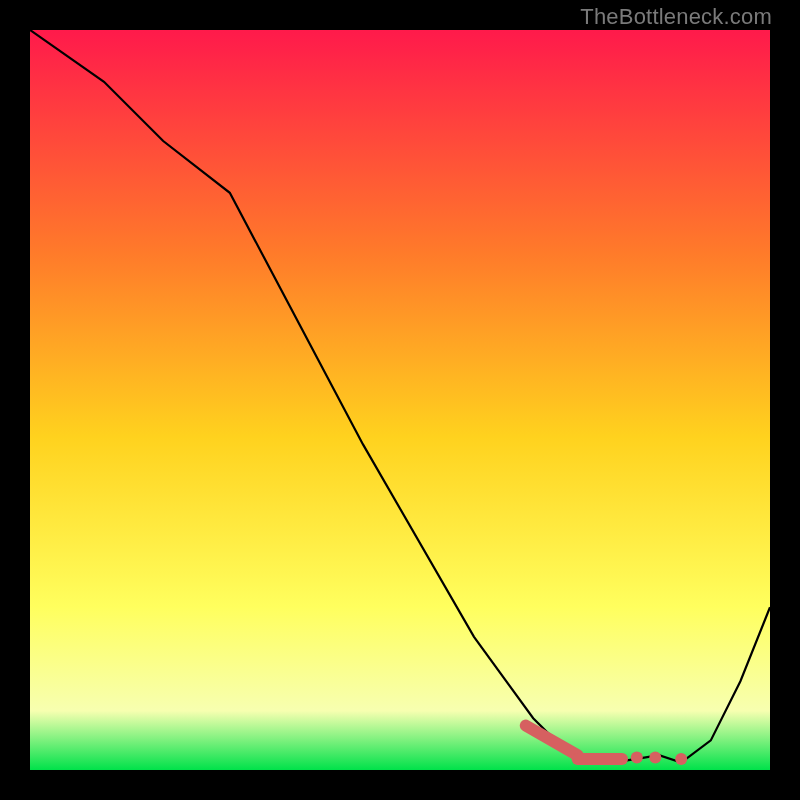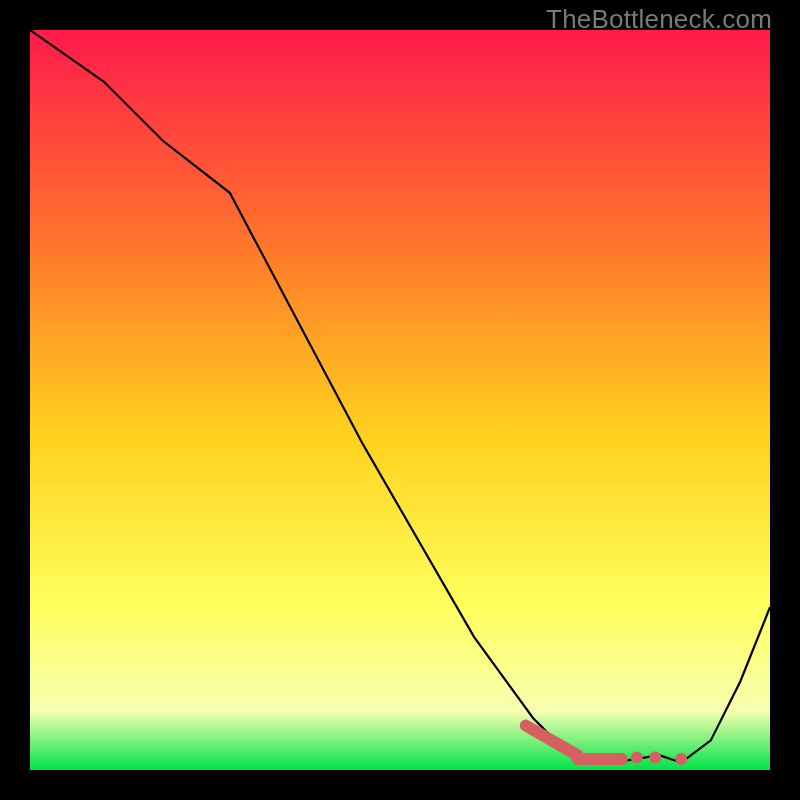--- a/index.html
+++ b/index.html
@@ -8,21 +8,21 @@
     position: absolute;
     top: 0; left: 0;
     width: 800px; height: 800px;
     background: #000;
   }
   .watermark {
     position: absolute;
     top: 4px;
     right: 28px;
     color: #7a7a7a;
-    font-size: 26px;
+    font-size: 22px;
     font-weight: 500;
     letter-spacing: 0.2px;
   }
   .plot-area {
     position: absolute;
     left: 30px;
     top: 30px;
     width: 740px;
     height: 740px;
     overflow: hidden;

